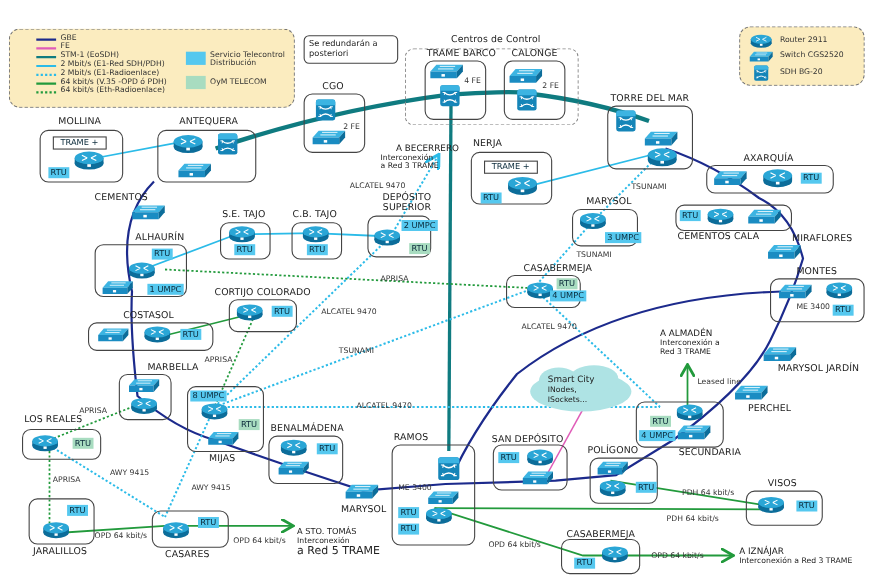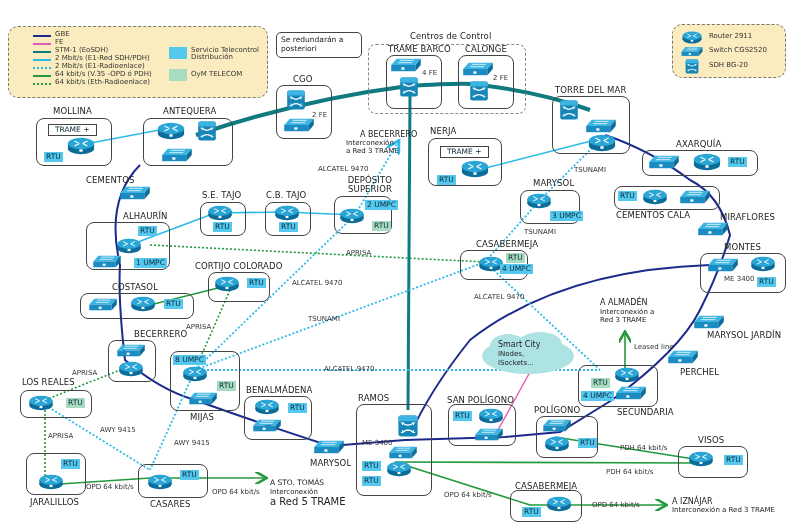--- a/index.html
+++ b/index.html
@@ -305,21 +305,21 @@
 <span class="lbl site" style="left:112px;top:283px">COSTASOL</span>
 <svg class="dev" style="left:86px;top:298px" width="34" height="13">
     <use href="#switch"></use>
   </svg>
 <svg class="dev" style="left:128px;top:296px" width="30" height="16">
     <use href="#router"></use>
   </svg>
 <span class="tag blue" style="left:164px;top:299px">RTU</span>
 
 <div class="box" style="left:108px;top:340px;width:46px;height:40px;"></div>
-<span class="lbl site" style="left:134px;top:330px">BECERRERO</span>
+<span class="lbl site" style="left:134px;top:330px">MARBELLA</span>
 <svg class="dev" style="left:114px;top:344px" width="34" height="13">
     <use href="#switch"></use>
   </svg>
 <svg class="dev" style="left:116px;top:361px" width="30" height="16">
     <use href="#router"></use>
   </svg>
 
 <span class="lbl site" style="left:707px;top:331px">MARYSOL JARDÍN</span>
 <svg class="dev" style="left:692px;top:315px" width="34" height="14">
     <use href="#switch"></use>
@@ -383,21 +383,21 @@
 <svg class="dev" style="left:386px;top:446px" width="34" height="13">
     <use href="#switch"></use>
   </svg>
 <span class="tag blue" style="left:362px;top:461px">RTU</span>
 <svg class="dev" style="left:384px;top:461px" width="30" height="16">
     <use href="#router"></use>
   </svg>
 <span class="tag blue" style="left:362px;top:476px">RTU</span>
 
 <div class="box" style="left:448px;top:404px;width:66px;height:40px;"></div>
-<span class="lbl site" style="left:447px;top:396px">SAN POLÍGONO</span>
+<span class="lbl site" style="left:447px;top:396px">SAN DEPÓSITO</span>
 <span class="tag blue" style="left:453px;top:411px">RTU</span>
 <svg class="dev" style="left:476px;top:408px" width="30" height="16">
     <use href="#router"></use>
   </svg>
 <svg class="dev" style="left:472px;top:428px" width="34" height="13">
     <use href="#switch"></use>
   </svg>
 
 <div class="box" style="left:536px;top:416px;width:60px;height:40px;"></div>
 <span class="lbl site" style="left:534px;top:406px">POLÍGONO</span>

